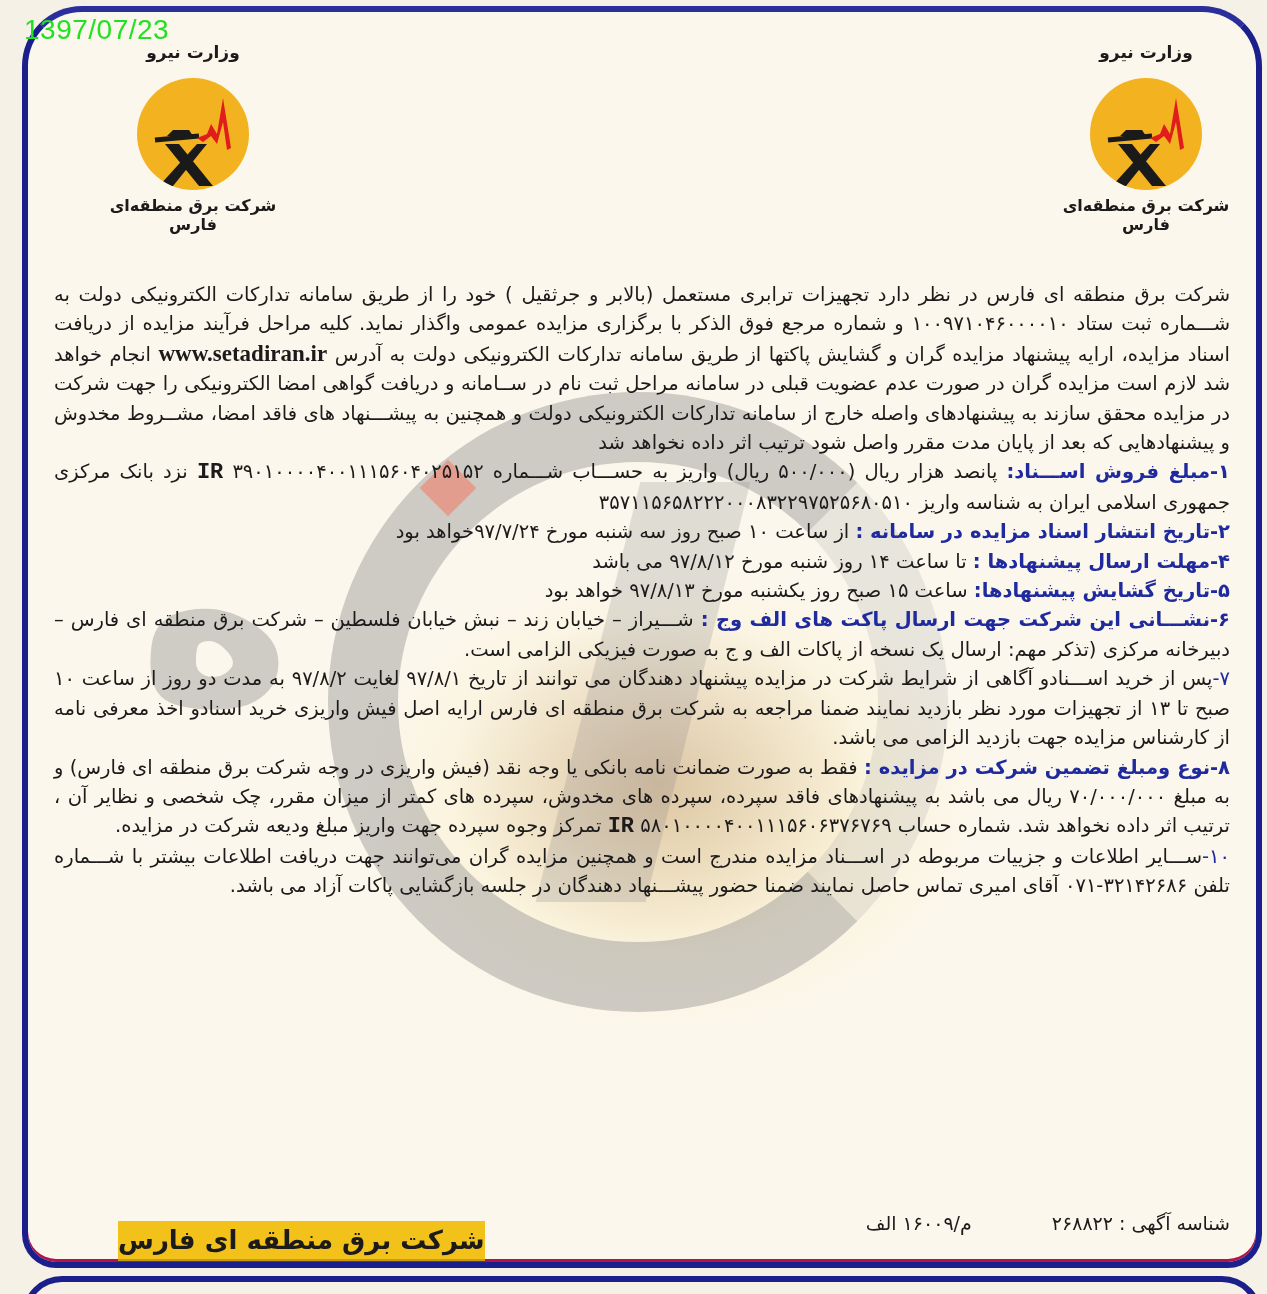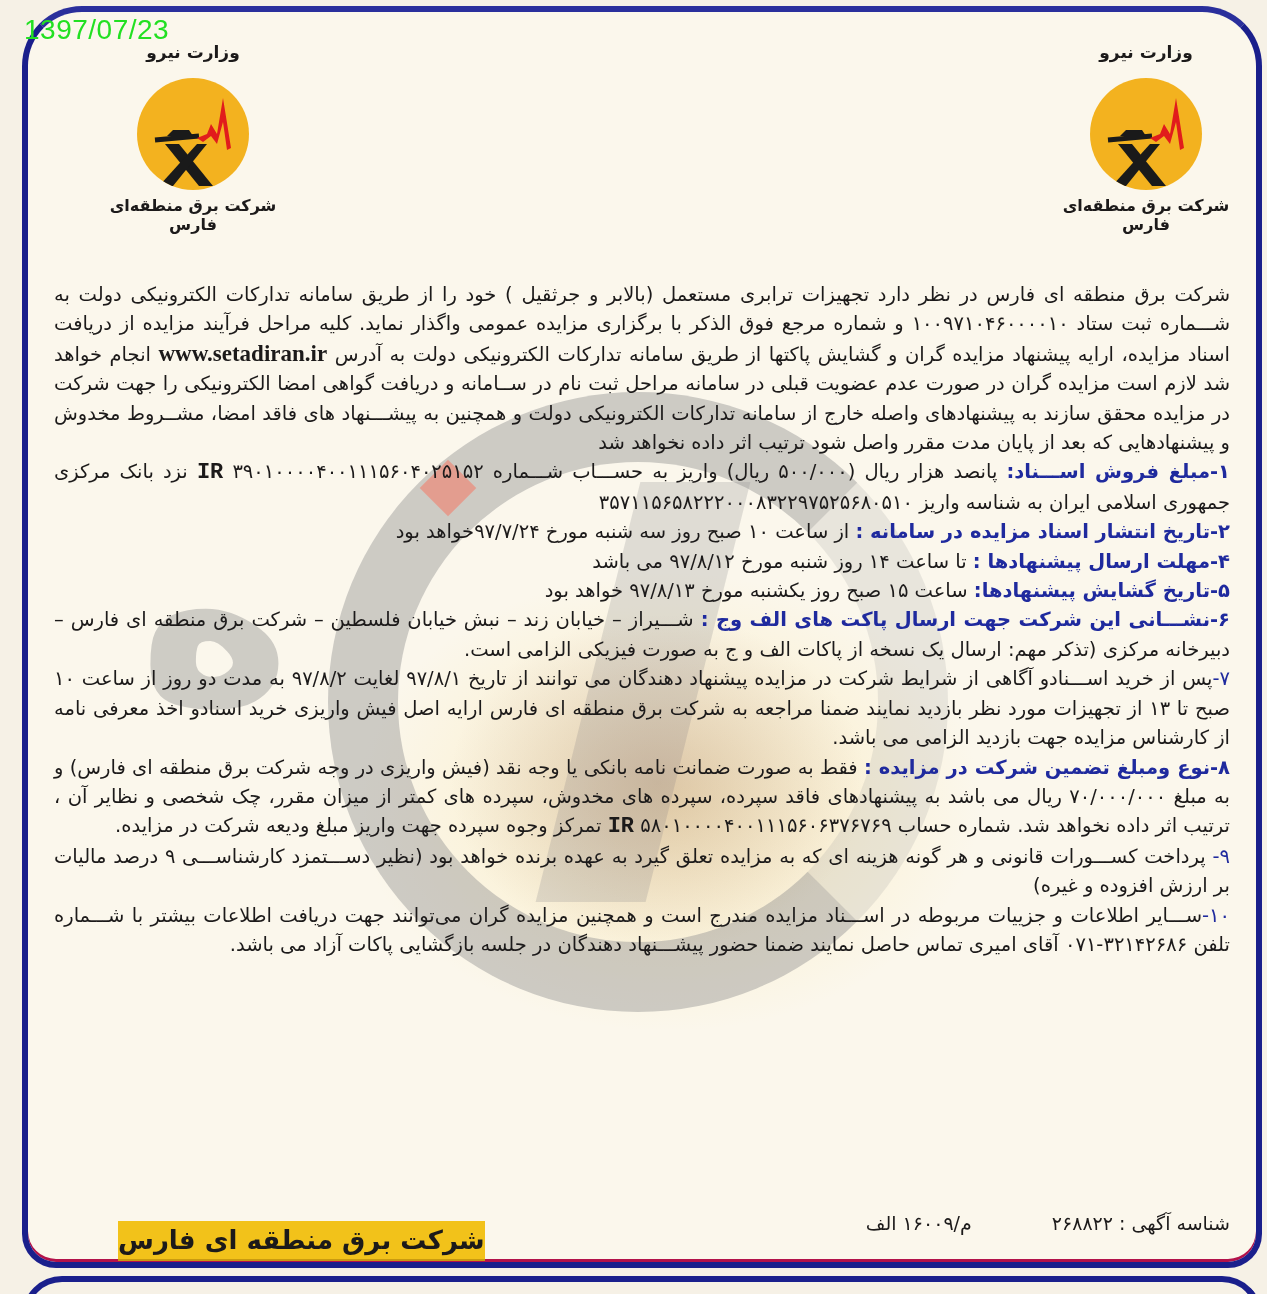--- a/index.html
+++ b/index.html
@@ -173,23 +173,20 @@
       <p>
         <span class="item-head"><span>۶-</span><span>نشـــانی این شرکت جهت ارسال پاکت های الف وج :</span></span><span> شـــیراز – خیابان زند – نبش خیابان فلسطین – شرکت برق منطقه ای فارس – دبیرخانه مرکزی (تذکر مهم: ارسال یک نسخه از پاکات الف و ج به صورت فیزیکی الزامی است.</span>
       </p>
       <p>
         <span class="item-num">۷-</span><span>پس از خرید اســـنادو آگاهی از شرایط شرکت در مزایده پیشنهاد دهندگان می توانند از تاریخ ۹۷/۸/۱ لغایت ۹۷/۸/۲ به مدت دو روز از ساعت ۱۰ صبح تا ۱۳ از تجهیزات مورد نظر بازدید نمایند ضمنا مراجعه به شرکت برق منطقه ای فارس ارایه اصل فیش واریزی خرید اسنادو اخذ معرفی نامه از کارشناس مزایده جهت بازدید الزامی می باشد.</span>
       </p>
       <p>
         <span class="item-head"><span>۸-</span><span>نوع  ومبلغ تضمین شرکت در مزایده :</span></span><span> فقط به صورت ضمانت نامه بانکی یا وجه نقد (فیش واریزی در وجه شرکت برق منطقه ای فارس) و به مبلغ ۷۰/۰۰۰/۰۰۰ ریال می باشد به پیشنهادهای فاقد سپرده، سپرده های مخدوش، سپرده های کمتر از میزان مقرر، چک شخصی و نظایر آن ، ترتیب اثر داده نخواهد شد. شماره حساب ۵۸۰۱۰۰۰۰۴۰۰۱۱۱۵۶۰۶۳۷۶۷۶۹ </span><span class="iban">IR</span><span> تمرکز وجوه سپرده جهت واریز مبلغ ودیعه شرکت در مزایده.</span>
       </p>
       <p>
-        <span class="item-num">۹-</span><span> پرداخت کســـورات قانونی و هر گونه هزینه ای که به مزایده تعلق گیرد به عهده برنده خواهد بود (نظیر دســـتمزد کارشناســـی ۹ درصد مالیات بر ارزش  افزوده و غیره)</span>
-      </p>
-      <p>
         <span class="item-num">۱۰-</span><span>ســـایر اطلاعات و جزییات مربوطه در اســـناد مزایده مندرج است و همچنین مزایده گران می‌توانند جهت دریافت اطلاعات بیشتر با شـــماره تلفن ۳۲۱۴۲۶۸۶-۰۷۱ آقای امیری تماس حاصل نمایند ضمنا حضور پیشـــنهاد دهندگان در جلسه بازگشایی پاکات آزاد می باشد.</span>
       </p>
     </div>
 
     <div class="footer-id">
       <span><span>شناسه آگهی :</span> <span>۲۶۸۸۲۲</span></span>
       <span>م/۱۶۰۰۹ الف</span>
     </div>
   </div>
 </div>

